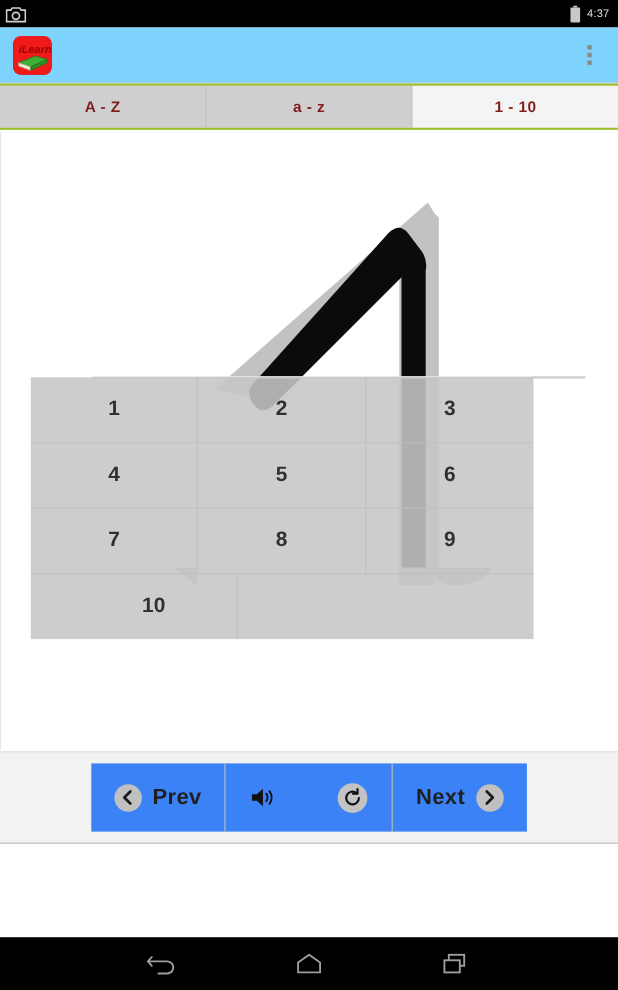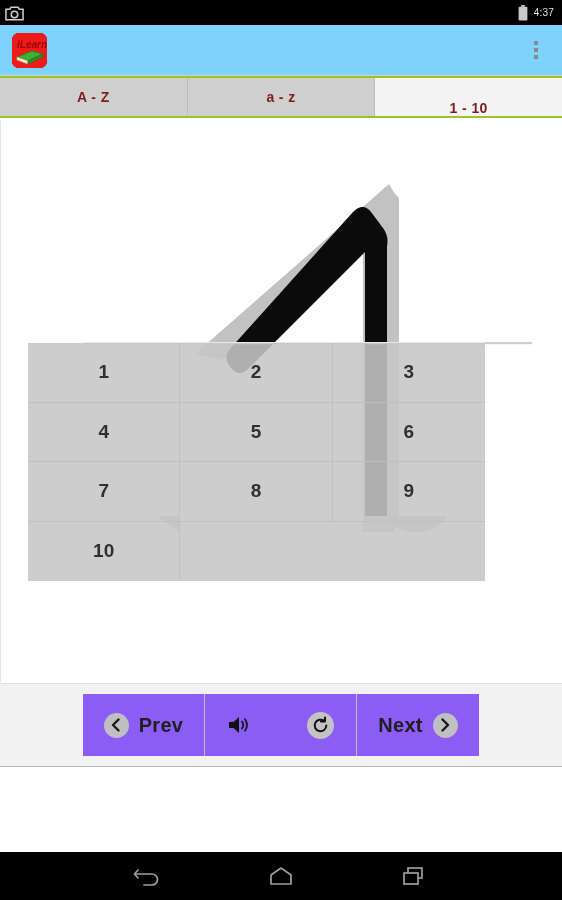--- a/index.html
+++ b/index.html
@@ -55,21 +55,21 @@
     display: flex; align-items: stretch;
     background: #cfcfcf;
     border-top: 2px solid #9ec227;
     border-bottom: 2px solid #9ec227;
   }
   .tab {
     flex: 1 1 0; display: flex; align-items: center; justify-content: center;
     font-size: 14px; font-weight: bold; color: #7f1d1d; letter-spacing: .4px;
     background: #cfcfcf; border-right: 1px solid #bdbdbd;
   }
-  .tab.selected { background: #f4f4f4; align-items: flex-end; }
+  .tab.selected { background: #f4f4f4; }
   .tab:last-child { border-right: none; }
 
   
   .stage {
     position: absolute; top: 120px; left: 0; width: 562px; height: 562px;
     background: #ffffff; overflow: hidden;
     border-left: 1px solid #e6e6e6;
   }
   .glyph-layer { position: absolute; inset: 0; }
   .glyph-layer svg { position: absolute; top: 0; left: 0; }
@@ -83,30 +83,30 @@
     box-shadow: 0 -1px 0 rgba(255,255,255,.55);
   }
   .num-cell {
     width: 152.33px; height: 59.5px;
     display: flex; align-items: center; justify-content: center;
     font-size: 19px; font-weight: bold; color: #303030;
     border-right: 1px solid rgba(190,190,190,0.8);
     border-bottom: 1px solid rgba(190,190,190,0.8);
   }
   .num-cell:nth-child(3n) { border-right: none; }
-  .num-cell.last-row { border-bottom: none; }
+  .num-cell.last-row { border-bottom: none; margin-left: 36px; }
 
   
   .footer-band {
     position: absolute; top: 683px; left: 0; width: 562px; height: 84px;
     background: #f2f2f2; border-top: 1px solid #e0e0e0; border-bottom: 1px solid #b8b8b8;
     display: flex; align-items: center; justify-content: center;
   }
   .ctrl-bar {
-    width: 396px; height: 62px; background: #8b5cf6;
+    width: 396px; height: 62px; background: #3b82f6;
     display: flex; align-items: stretch; justify-content: center;
   }
   .ctrl {
     display: flex; align-items: center; justify-content: center; gap: 10px;
     color: #1f1f1f;
   }
   .ctrl-prev { width: 122px; border-right: 1px solid #c0c0c0; }
   .ctrl-mid  { flex: 1 1 auto; justify-content: space-around; border-right: 1px solid #c0c0c0; }
   .ctrl-next { width: 122px; }
   .ctrl-label { font-size: 20px; font-weight: bold; letter-spacing: .3px; }

